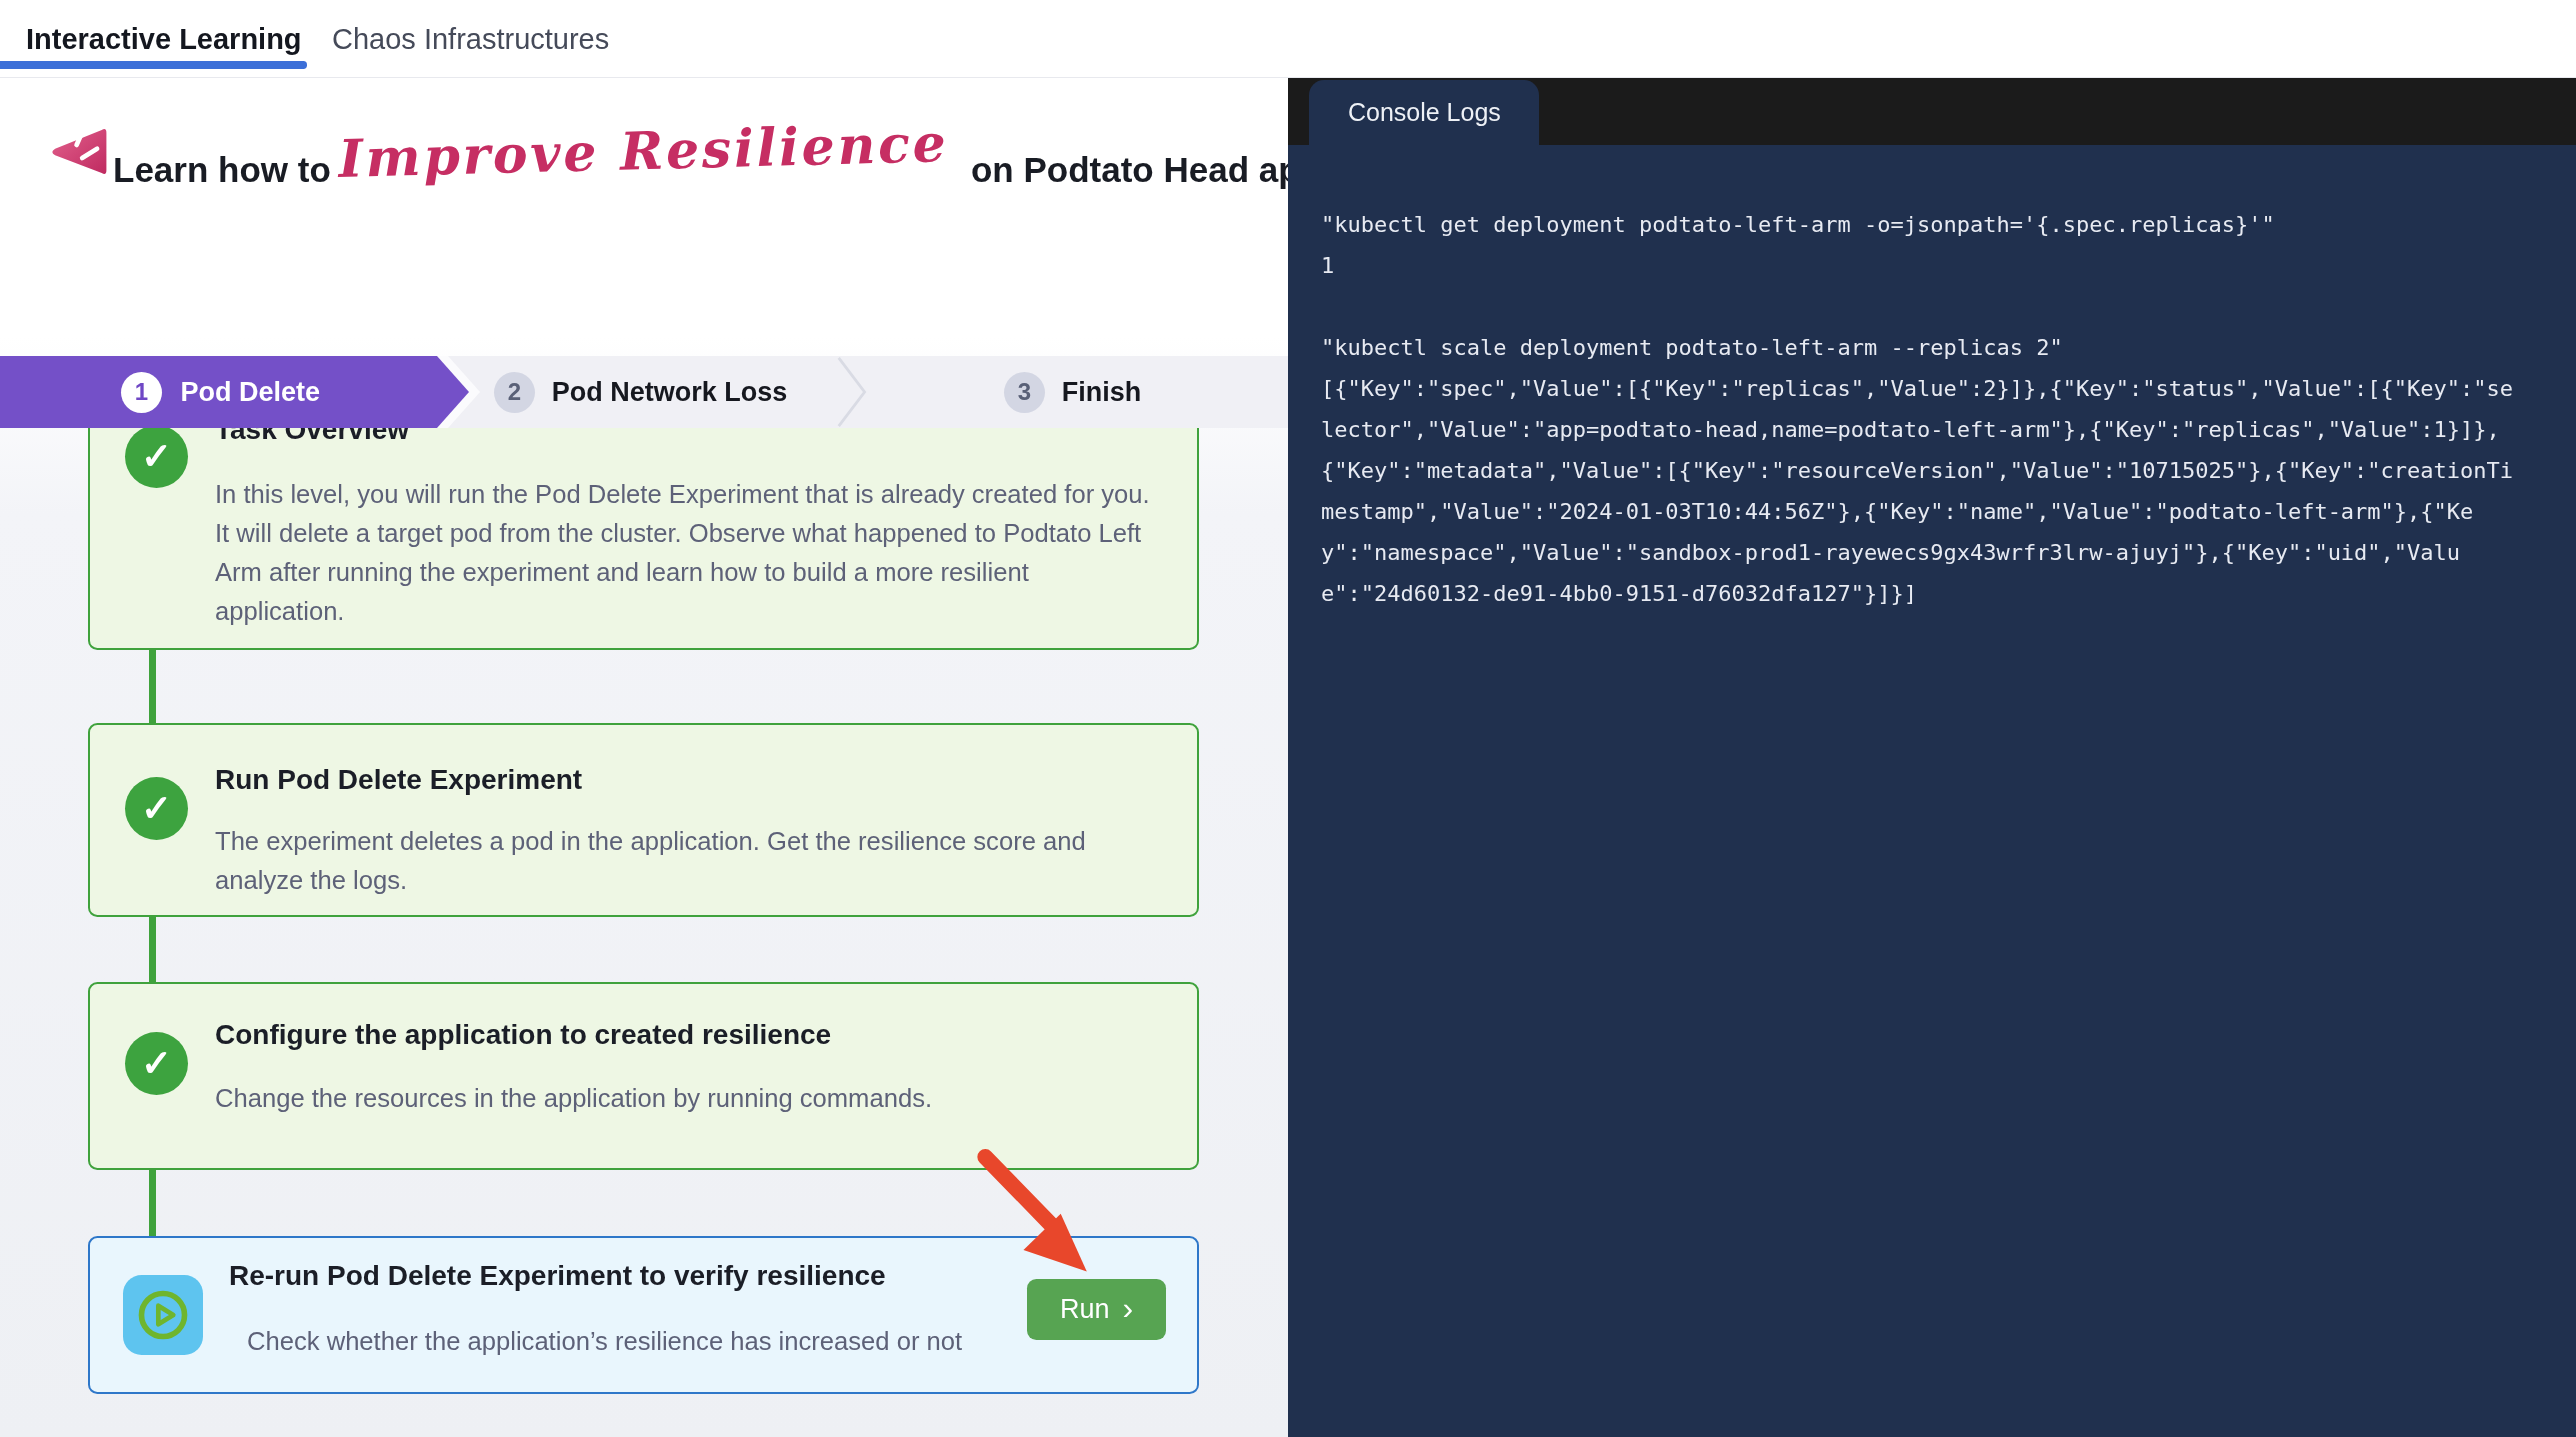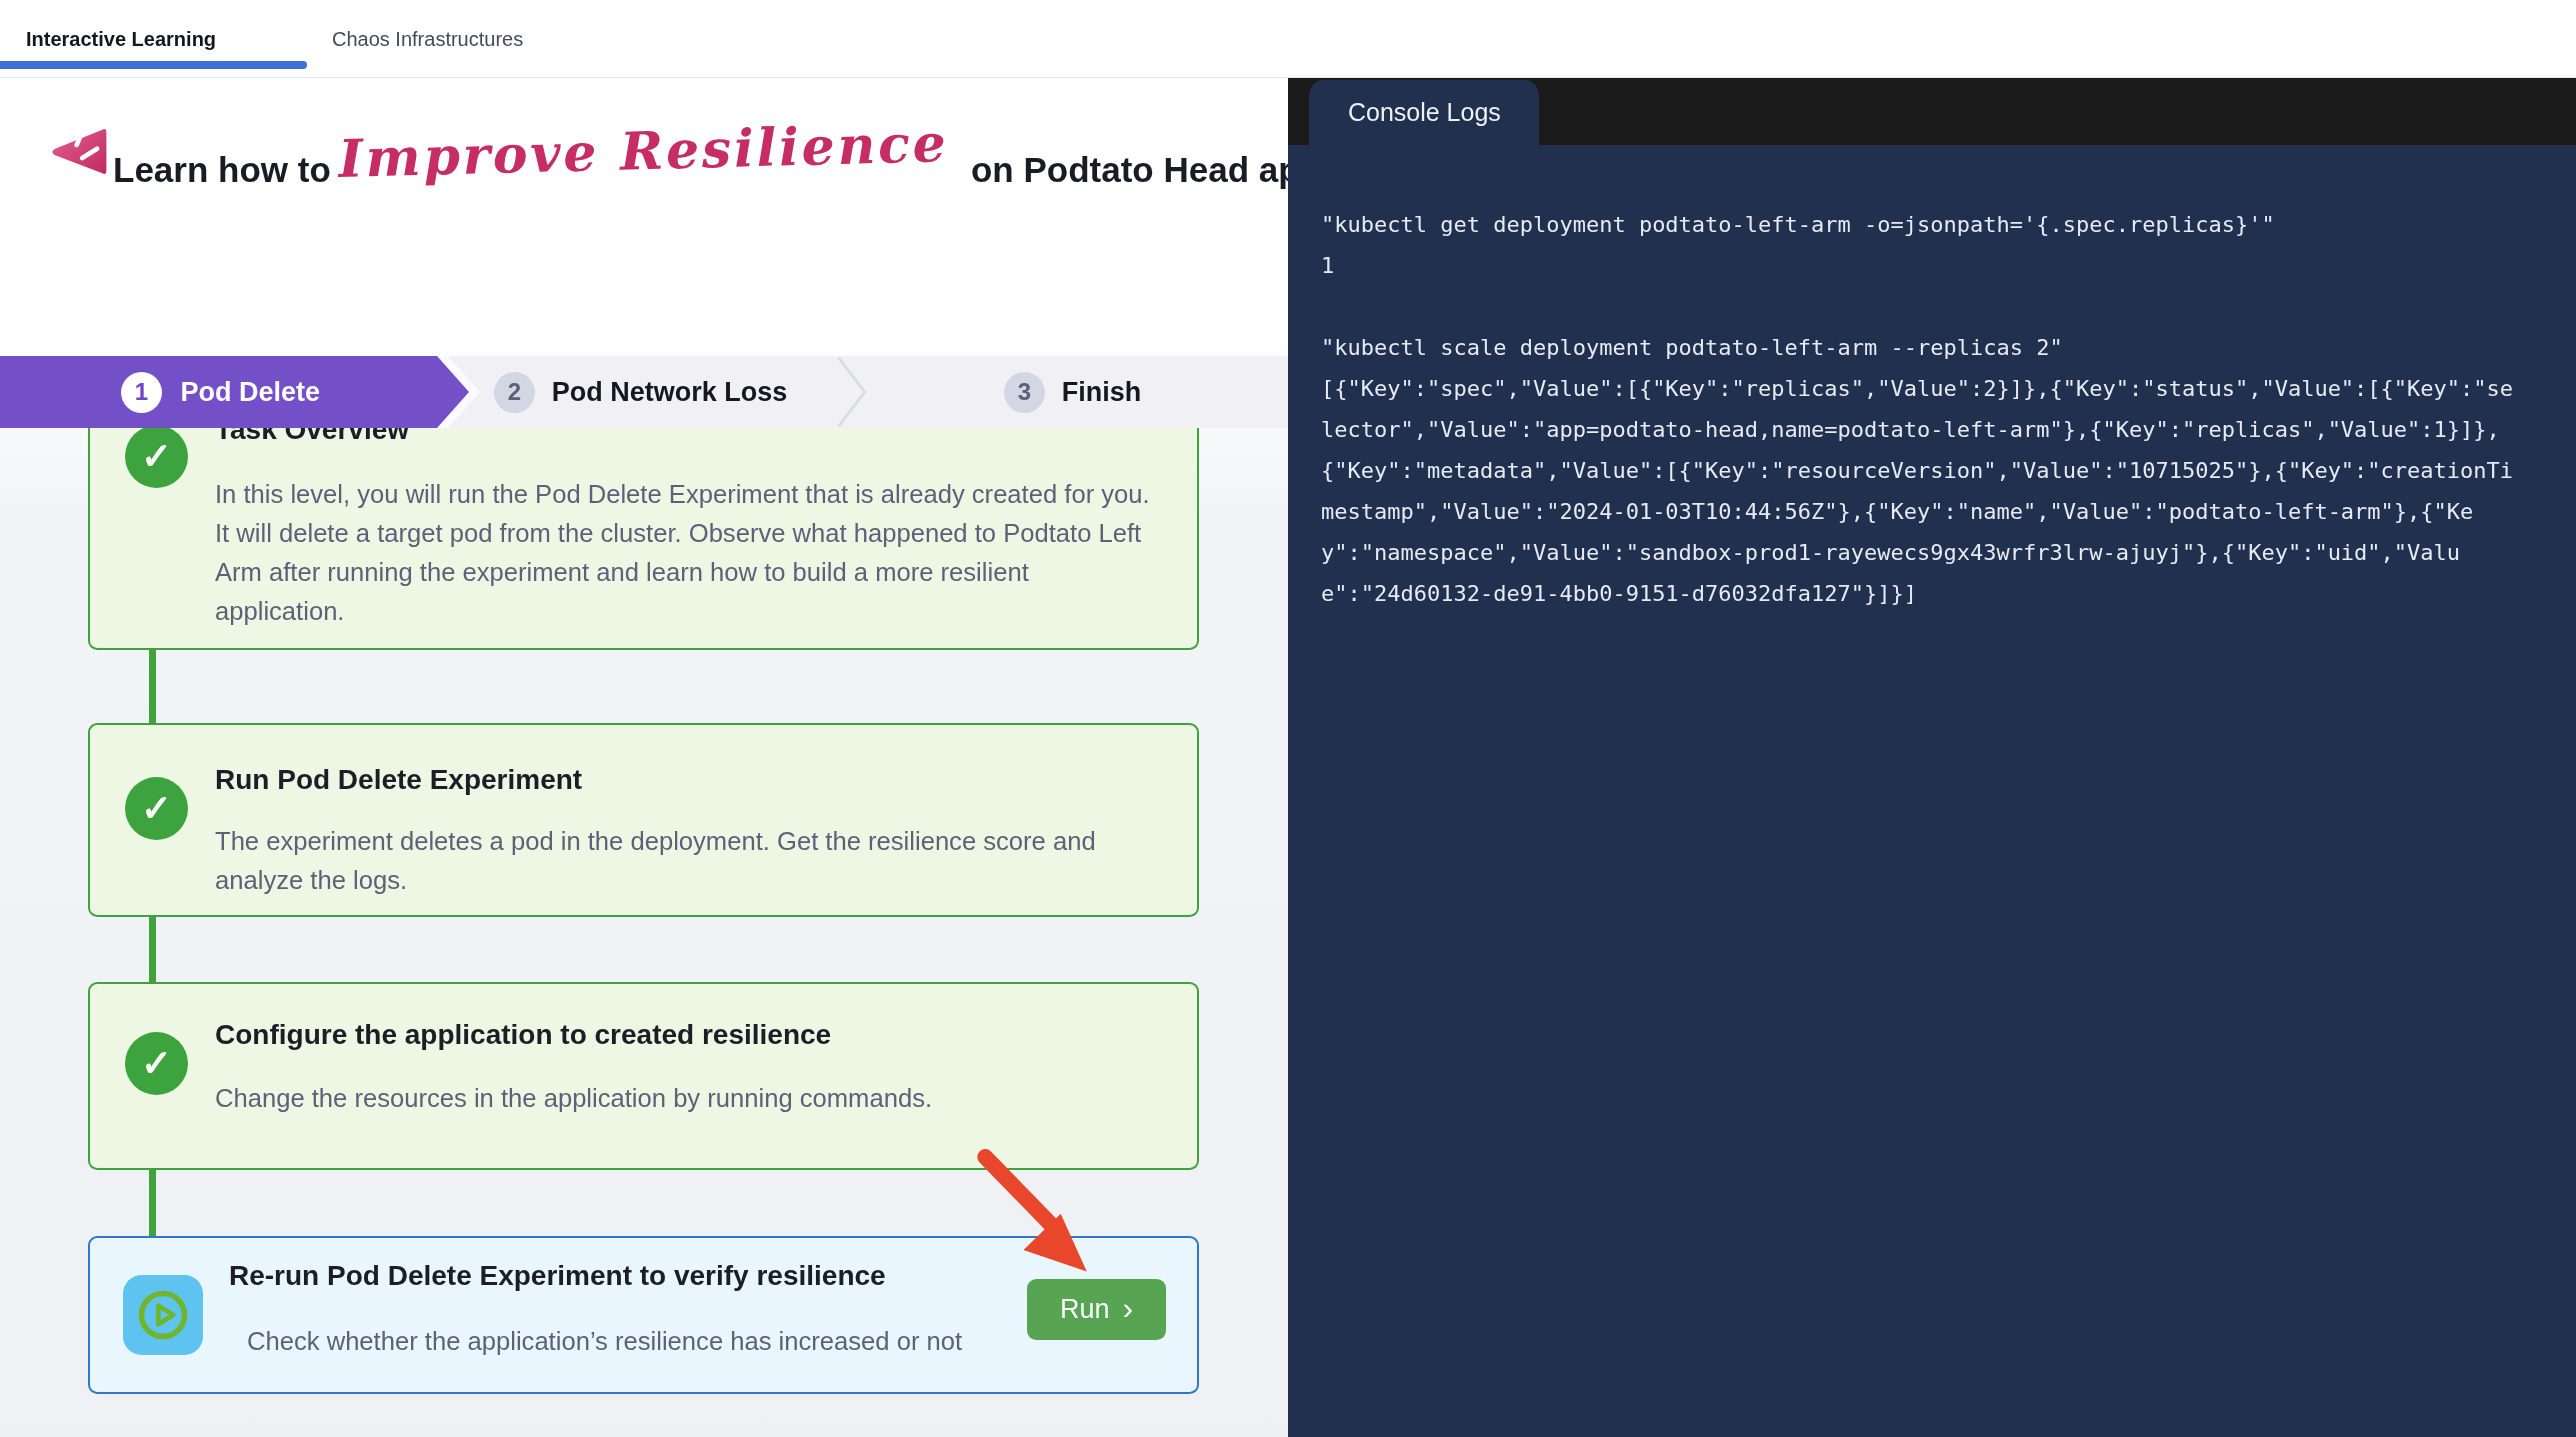--- a/index.html
+++ b/index.html
@@ -4,21 +4,21 @@
 <style>
   * { margin:0; padding:0; box-sizing:border-box; }
   html,body { width:2576px; height:1438px; overflow:hidden; background:#fff;
     font-family:"Liberation Sans", sans-serif; }
   #app { position:relative; width:2576px; height:1438px; }
 
   
   .tabbar { position:absolute; left:0; top:0; width:2576px; height:78px; background:#fff;
     border-bottom:0.9px solid #e8e9ee; z-index:5; }
   .tab { position:absolute; top:0; height:78px; display:flex; align-items:center;
-    font-size:20px; color:#454a59; cursor:pointer; }
+    font-size:29px; color:#454a59; cursor:pointer; }
   .tab.active { color:#14171f; font-weight:700; }
   .tab1 { left:26px; }
   .tab2 { left:332px; }
   .tab-underline { position:absolute; left:0; top:61px; width:307px; height:8.4px;
     background:#3c6fd8; border-radius:0 3.7px 3.7px 0; }
 
   
   .left { position:absolute; left:0; top:78px; width:1288px; height:1360px;
     background:linear-gradient(180deg,#ffffff 0%,#ffffff 19%,#f3f4f8 32%,#eef0f4 100%); }
 
@@ -151,21 +151,21 @@
 
     <div class="card card1">
       <div class="check">✓</div>
       <div class="card-title">Task Overview</div>
       <div class="card-body">In this level, you will run the Pod Delete Experiment that is already created for you. It will delete a target pod from the cluster. Observe what happened to Podtato Left Arm after running the experiment and learn how to build a more resilient application.</div>
     </div>
 
     <div class="card card2">
       <div class="check">✓</div>
       <div class="card-title">Run Pod Delete Experiment</div>
-      <div class="card-body">The experiment deletes a pod in the deployment. Get the resilience score and analyze the logs.</div>
+      <div class="card-body">The experiment deletes a pod in the application. Get the resilience score and analyze the logs.</div>
     </div>
 
     <div class="card card3">
       <div class="check">✓</div>
       <div class="card-title">Configure the application to created resilience</div>
       <div class="card-body">Change the resources in the application by running commands.</div>
     </div>
 
     <div class="card card4">
       <div class="play-sq">

